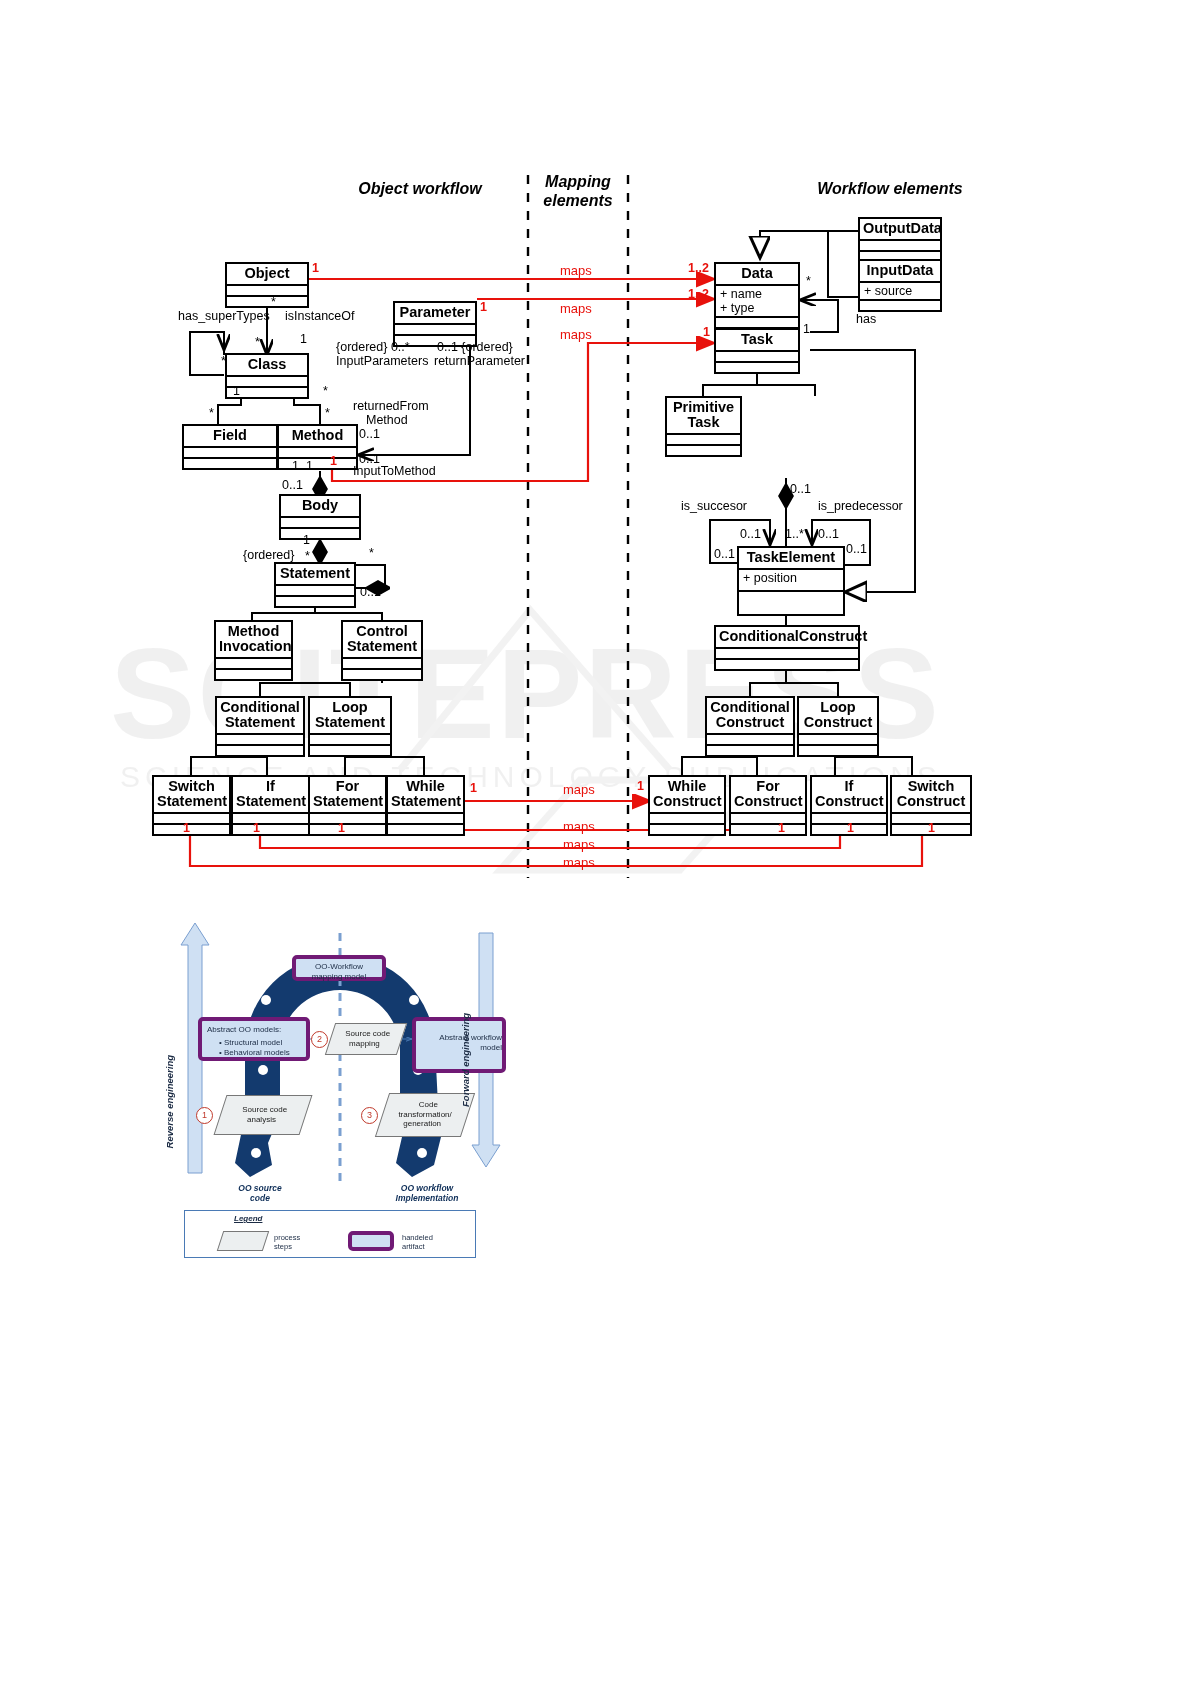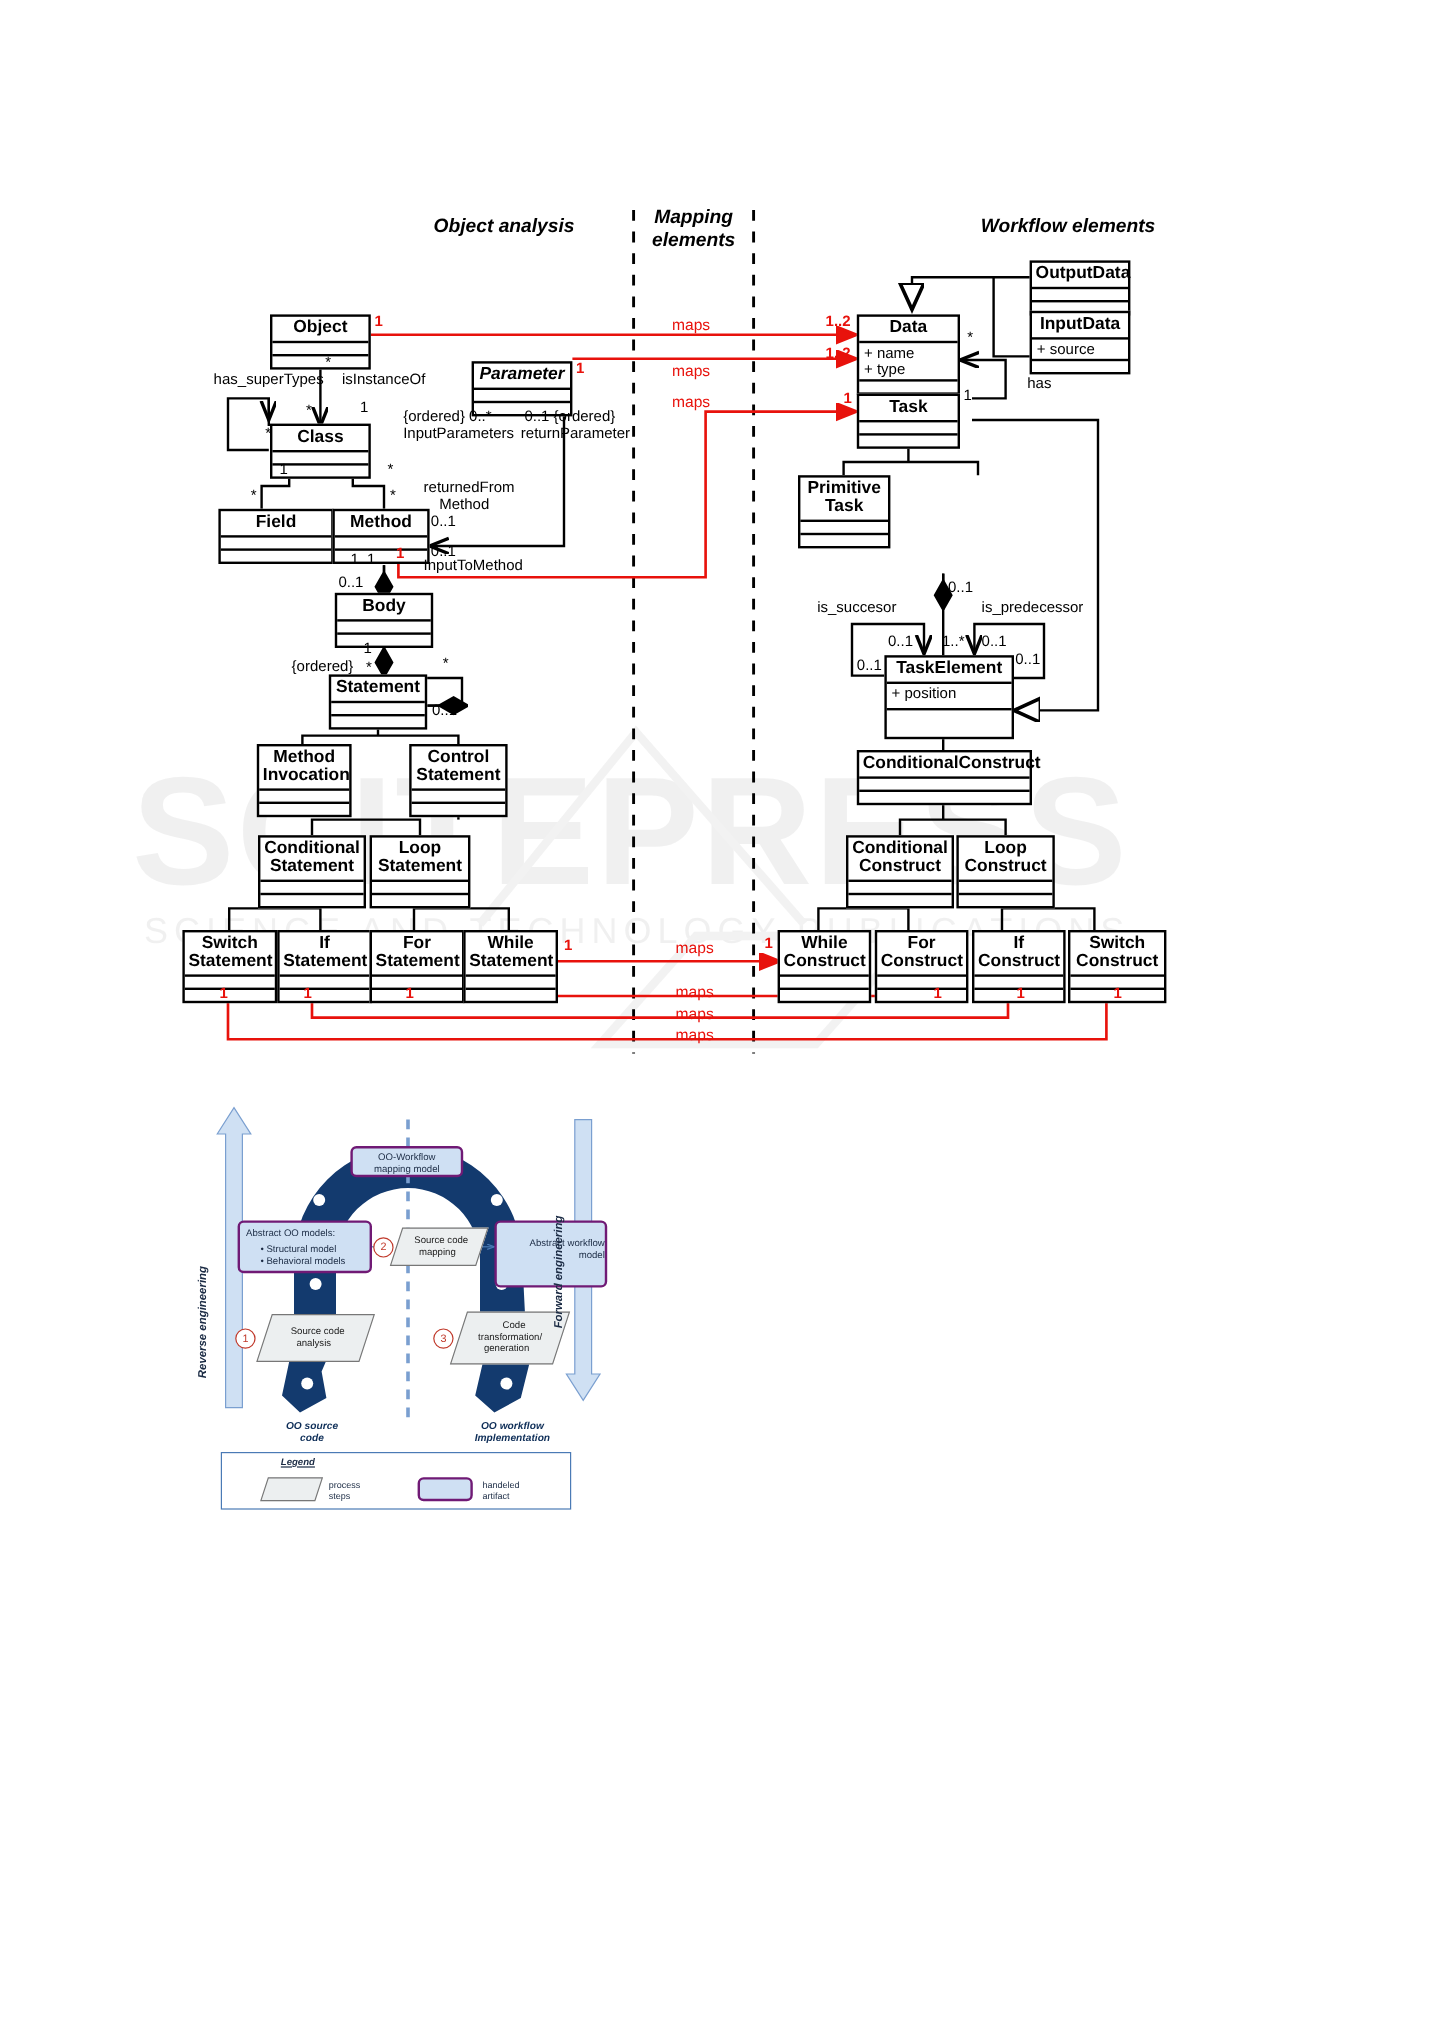--- a/index.html
+++ b/index.html
@@ -23,21 +23,21 @@
            border-bottom:2px solid #000;color:#000;}
   .cls .attrs{border-bottom:2px solid #000;min-height:7px;font-size:12.5px;line-height:14px;padding:1px 4px;}
   .cls .ops{min-height:7px;font-size:12.5px;line-height:14px;padding:1px 4px;}
 
   .lbl{position:absolute;font-size:12.5px;color:#000;white-space:nowrap;line-height:13px;}
   .lbl.red{color:#e8120c;font-weight:bold;}
   .lbl.maps{color:#e8120c;font-weight:normal;font-size:13px;}
 
   
   #bottom{position:absolute;left:150px;top:915px;width:370px;height:345px;}
-  .bx{position:absolute;background:#cfe0f3;border:2px solid #701a75;border-radius:5px;
+  .bx{position:absolute;background:#cfe0f3;border:4px solid #701a75;border-radius:5px;
       font-size:8px;line-height:10px;color:#1b2b44;box-sizing:border-box;}
   .para{position:absolute;background:#eceff0;border:1px solid #777;font-size:8px;line-height:9.5px;
         color:#1b1b1b;text-align:center;box-sizing:border-box;
         transform:skewX(-18deg);}
   .para > span{display:block;transform:skewX(18deg);}
   .circnum{position:absolute;width:15px;height:15px;border:1.2px solid #c0392b;border-radius:50%;
            color:#c0392b;font-size:9px;line-height:14px;text-align:center;background:#fff;}
   .vlabel{position:absolute;font-style:italic;font-weight:bold;font-size:9.5px;color:#1b2b44;
           writing-mode:vertical-rl;transform:rotate(180deg);white-space:nowrap;}
   .capt{position:absolute;font-style:italic;font-weight:bold;font-size:8.5px;color:#0d2d57;
@@ -150,21 +150,21 @@
 
     <line x1="461" y1="801" x2="650" y2="801" stroke="#e8120c" stroke-width="2.2" marker-end="url(#arrowOpenR)"></line>
 
     <path d="M345 816 L345 830 L772 830 L772 815" fill="none" stroke="#e8120c" stroke-width="2.2" marker-end="url(#arrowOpenR)"></path>
 
     <path d="M260 816 L260 848 L840 848 L840 815" fill="none" stroke="#e8120c" stroke-width="2.2" marker-end="url(#arrowOpenR)"></path>
 
     <path d="M190 816 L190 866 L922 866 L922 815" fill="none" stroke="#e8120c" stroke-width="2.2" marker-end="url(#arrowOpenR)"></path>
   </svg>
 
-  <div class="sec-title" style="left:230px;top:180px;width:380px;">Object analysis</div>
+  <div class="sec-title" style="left:230px;top:180px;width:380px;">Object workflow</div>
   <div class="sec-title" style="left:528px;top:172px;width:100px;line-height:19px;">
     <div>Mapping</div>
     <div>elements</div>
   </div>
   <div class="sec-title" style="left:700px;top:180px;width:380px;">Workflow elements</div>
 
   <div class="cls" style="left:225px;top:262px;width:84px;">
     <div class="nm">Object</div>
     <div class="attrs"></div>
     <div class="ops"></div>
@@ -181,21 +181,21 @@
     <div class="attrs"></div>
     <div class="ops"></div>
   </div>
 
   <div class="cls" style="left:277px;top:424px;width:81px;">
     <div class="nm">Method</div>
     <div class="attrs"></div>
     <div class="ops"></div>
   </div>
 
-  <div class="cls" style="left:393px;top:301px;width:84px;font-style:italic;">
+  <div class="cls" style="left:393px;top:301px;width:84px;">
     <div class="nm small">Parameter</div>
     <div class="attrs"></div>
     <div class="ops"></div>
   </div>
 
   <div class="cls" style="left:279px;top:494px;width:82px;">
     <div class="nm">Body</div>
     <div class="attrs"></div>
     <div class="ops"></div>
   </div>

